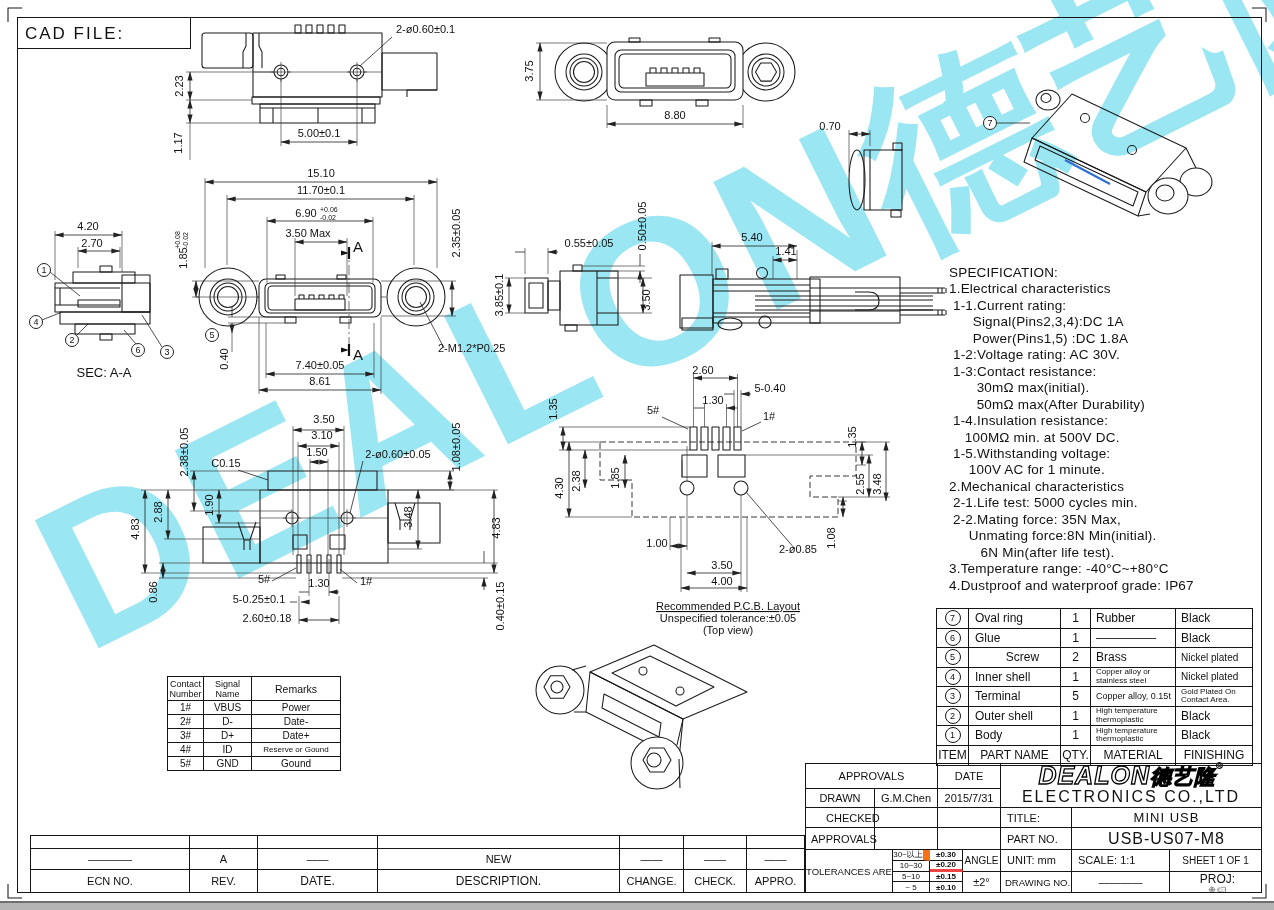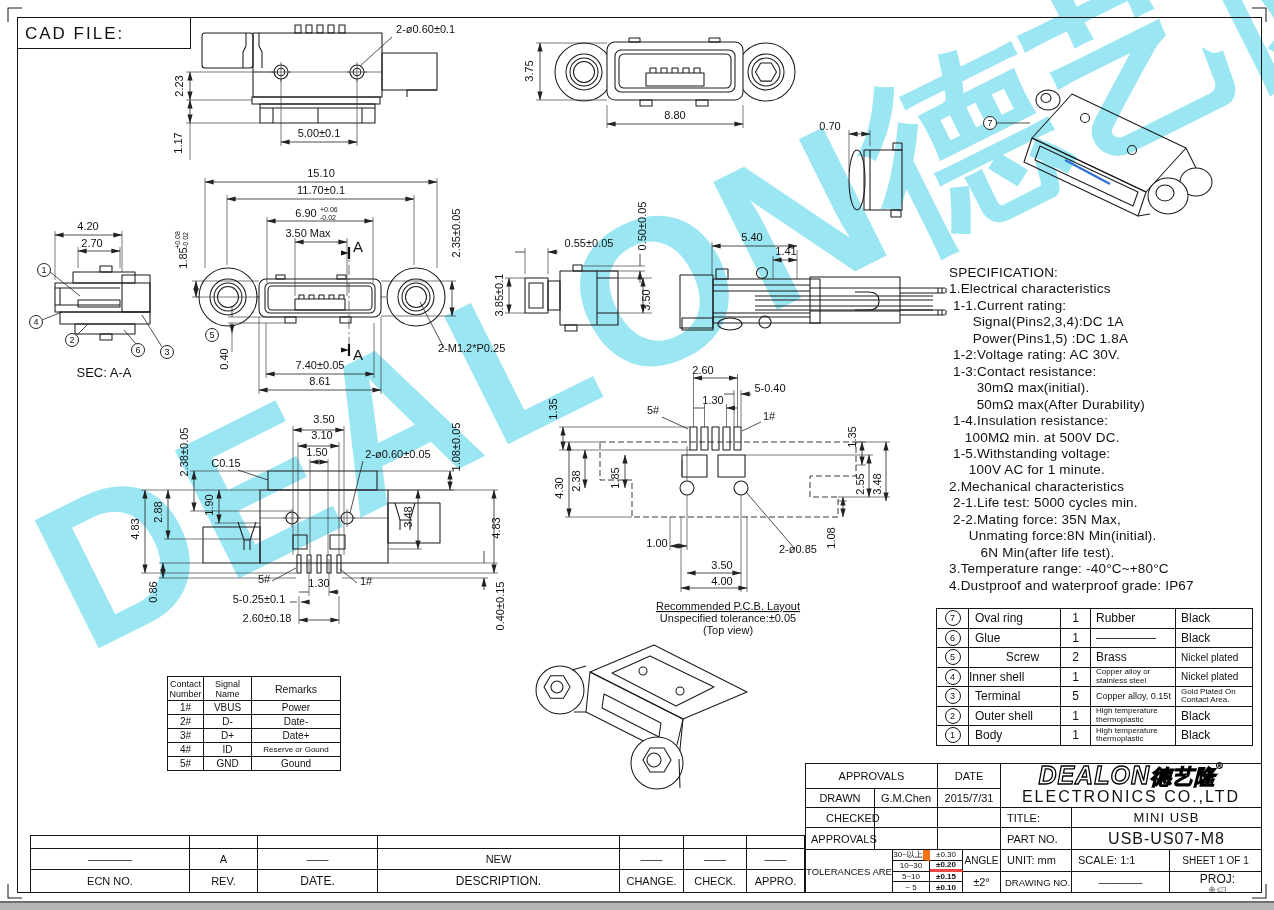--- a/index.html
+++ b/index.html
@@ -518,21 +518,21 @@
         </tr>
 <tr style="height:19.5px;font-size:12px;">
           <td><span class="circ">5</span></td>
           <td style="text-align:center;padding-left:16px;">Screw</td>
           <td>2</td>
           <td style="text-align:left;padding-left:5px;">Brass</td>
           <td style="text-align:left;padding-left:5px;font-size:10px;">Nickel plated</td>
         </tr>
 <tr style="height:19.5px;font-size:12px;">
           <td><span class="circ">4</span></td>
-          <td style="text-align:left;">Inner shell</td>
+          <td style="text-align:left;padding-left:6px;">Inner shell</td>
           <td>1</td>
           <td class="pre" style="text-align:left;padding-left:5px;font-size:8px;line-height:8.5px;">Copper alloy or
 stainless steel</td>
           <td style="text-align:left;padding-left:5px;font-size:10px;">Nickel plated</td>
         </tr>
 <tr style="height:19.5px;font-size:12px;">
           <td><span class="circ">3</span></td>
           <td style="text-align:left;padding-left:6px;">Terminal</td>
           <td>5</td>
           <td style="text-align:left;padding-left:5px;font-size:9px;">Copper alloy, 0.15t</td>
@@ -547,40 +547,47 @@
 thermoplastic</td>
           <td style="text-align:left;padding-left:5px;">Black</td>
         </tr>
 <tr style="height:19.5px;font-size:12px;">
           <td><span class="circ">1</span></td>
           <td style="text-align:left;padding-left:6px;">Body</td>
           <td>1</td>
           <td class="pre" style="text-align:left;padding-left:5px;font-size:8px;line-height:8.5px;">High temperature
 thermoplastic</td>
           <td style="text-align:left;padding-left:5px;">Black</td>
+        </tr>
+<tr style="height:20px;font-size:12px;">
+          <td>ITEM</td>
+          <td>PART NAME</td>
+          <td>QTY.</td>
+          <td>MATERIAL</td>
+          <td>FINISHING</td>
         </tr>
 </tbody>
     </table>
 </div>
 
 <div class="abs htm">
   <div class="cell" style="left:805px;top:763px;width:133px;height:26px;border:1px solid #151515;font-size:11px;">APPROVALS</div>
   <div class="cell" style="left:938px;top:763px;width:63px;height:26px;border:1px solid #151515;border-left:none;font-size:11px;">DATE</div>
   <div class="cell" style="left:805px;top:789px;width:70px;height:19px;border:1px solid #151515;border-top:none;font-size:11px;">DRAWN</div>
   <div class="cell" style="left:875px;top:789px;width:63px;height:19px;border:1px solid #151515;border-top:none;border-left:none;font-size:11px;">G.M.Chen</div>
   <div class="cell" style="left:938px;top:789px;width:63px;height:19px;border:1px solid #151515;border-top:none;border-left:none;font-size:11px;">2015/7/31</div>
   <div class="cell cl-l" style="left:805px;top:808px;width:70px;height:20px;border:1px solid #151515;border-top:none;font-size:11px;padding-left:20px;">CHECKED</div>
   <div class="cell" style="left:875px;top:808px;width:63px;height:20px;border:1px solid #151515;border-top:none;border-left:none;"></div>
   <div class="cell" style="left:938px;top:808px;width:63px;height:20px;border:1px solid #151515;border-top:none;border-left:none;"></div>
   <div class="cell cl-l" style="left:805px;top:828px;width:70px;height:22px;border:1px solid #151515;border-top:none;font-size:11px;padding-left:5px;">APPROVALS</div>
   <div class="cell" style="left:875px;top:828px;width:63px;height:22px;border:1px solid #151515;border-top:none;border-left:none;"></div>
   <div class="cell" style="left:938px;top:828px;width:63px;height:22px;border:1px solid #151515;border-top:none;border-left:none;"></div>
   <div class="cell" style="left:805px;top:850px;width:88px;height:43px;border:1px solid #151515;border-top:none;font-size:9.5px;">TOLERANCES ARE</div>
   <div class="cell" style="left:893px;top:850px;width:37px;height:10.75px;border-right:7px solid #f97316;border-bottom:1px solid #151515;font-size:8px;">30~以上</div>
-  <div class="cell" style="left:930px;top:850px;width:33px;height:10.75px;border-right:1px solid #151515;border-bottom:1px solid #151515;font-size:8px;font-weight:normal;">±0.30</div>
+  <div class="cell" style="left:930px;top:850px;width:33px;height:10.75px;border-right:1px solid #151515;border-bottom:1px solid #151515;font-size:8px;font-weight:bold;">±0.30</div>
   <div class="cell" style="left:893px;top:860.75px;width:37px;height:10.75px;border-right:1px solid #151515;border-bottom:1px solid #151515;font-size:8px;">10~30</div>
   <div class="cell" style="left:930px;top:860.75px;width:33px;height:10.75px;border-right:1px solid #151515;border-bottom:3px solid #ef4444;font-size:8px;font-weight:bold;">±0.20</div>
   <div class="cell" style="left:893px;top:871.5px;width:37px;height:10.75px;border-right:1px solid #151515;border-bottom:1px solid #151515;font-size:8px;">5~10</div>
   <div class="cell" style="left:930px;top:871.5px;width:33px;height:10.75px;border-right:1px solid #151515;border-bottom:1px solid #151515;font-size:8px;font-weight:bold;">±0.15</div>
   <div class="cell" style="left:893px;top:882.25px;width:37px;height:10.75px;border-right:1px solid #151515;font-size:8px;">~ 5</div>
   <div class="cell" style="left:930px;top:882.25px;width:33px;height:10.75px;border-right:1px solid #151515;font-size:8px;font-weight:bold;">±0.10</div>
   <div class="cell" style="left:963px;top:850px;width:38px;height:21.5px;border-right:1px solid #151515;border-bottom:1px solid #151515;font-size:10px;">ANGLE</div>
   <div class="cell" style="left:963px;top:871.5px;width:38px;height:21.5px;border-right:1px solid #151515;font-size:11px;">±2°</div>
   <div class="cell" style="left:1001px;top:763px;width:261px;height:24px;border:1px solid #151515;border-left:none;border-bottom:none;">
       <span id="logo"><span>DEALON</span><span class="cjk">德艺隆</span><span class="reg">®</span></span>

